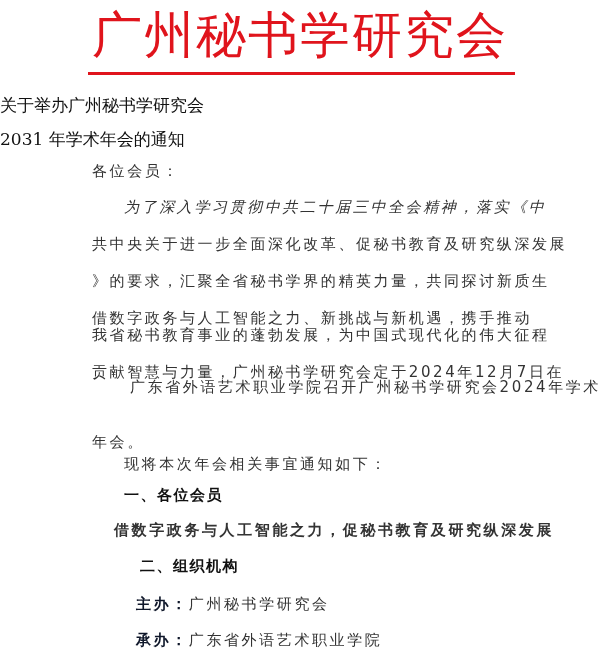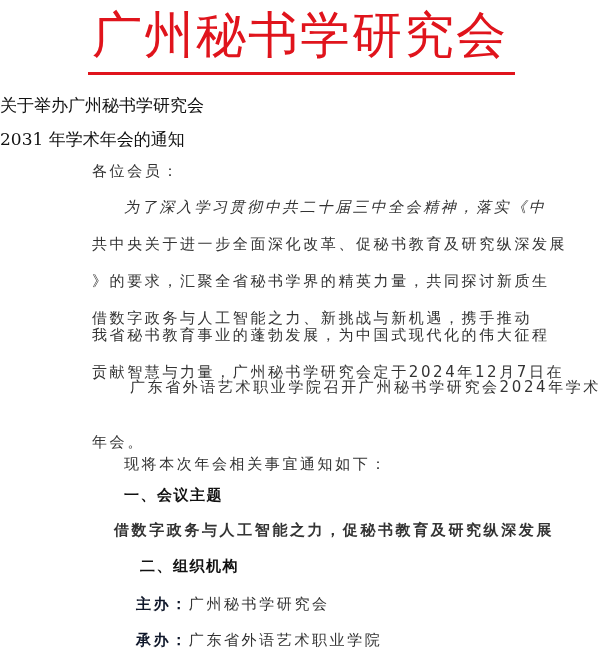--- a/index.html
+++ b/index.html
@@ -36,21 +36,21 @@
     <div class="text" style="left:92px; top:272px;">》的要求，汇聚全省秘书学界的精英力量，共同探讨新质生</div>
     <div class="text" style="left:92px; top:309px;">借数字政务与人工智能之力、新挑战与新机遇，携手推动</div>
     <div class="text" style="left:92px; top:324px; top:326px;">我省秘书教育事业的蓬勃发展，为中国式现代化的伟大征程</div>
     <div class="text" style="left:92px; top:363px;">贡献智慧与力量，广州秘书学研究会定于2024年12月7日在</div>
     <div class="text" style="left:92px; top:378px;margin-left:38px;">广东省外语艺术职业学院召开广州秘书学研究会2024年学术</div>
     <div class="text" style="left:92px; top:433px;">年会。</div>
   </div>
 
   <div class="text" style="left:124px; top:455px;">现将本次年会相关事宜通知如下：</div>
 
-  <div class="text bold" style="left:124px; top:486px;">一、会议主题</div>
+  <div class="text bold" style="left:124px; top:486px;">一、各位会员</div>
   <div class="text" style="left:114px; top:521px;font-weight:bold;">借数字政务与人工智能之力，促秘书教育及研究纵深发展</div>
 
   <div class="text bold" style="left:124px; top:557px;margin-left:16px;">二、组织机构</div>
 
   <div class="text" style="left:124px; top:595px;">
     <span class="lbl">主办：</span><span>广州秘书学研究会</span>
   </div>
   <div class="text" style="left:124px; top:631px;">
     <span class="lbl">承办：</span><span>广东省外语艺术职业学院</span>
   </div>

